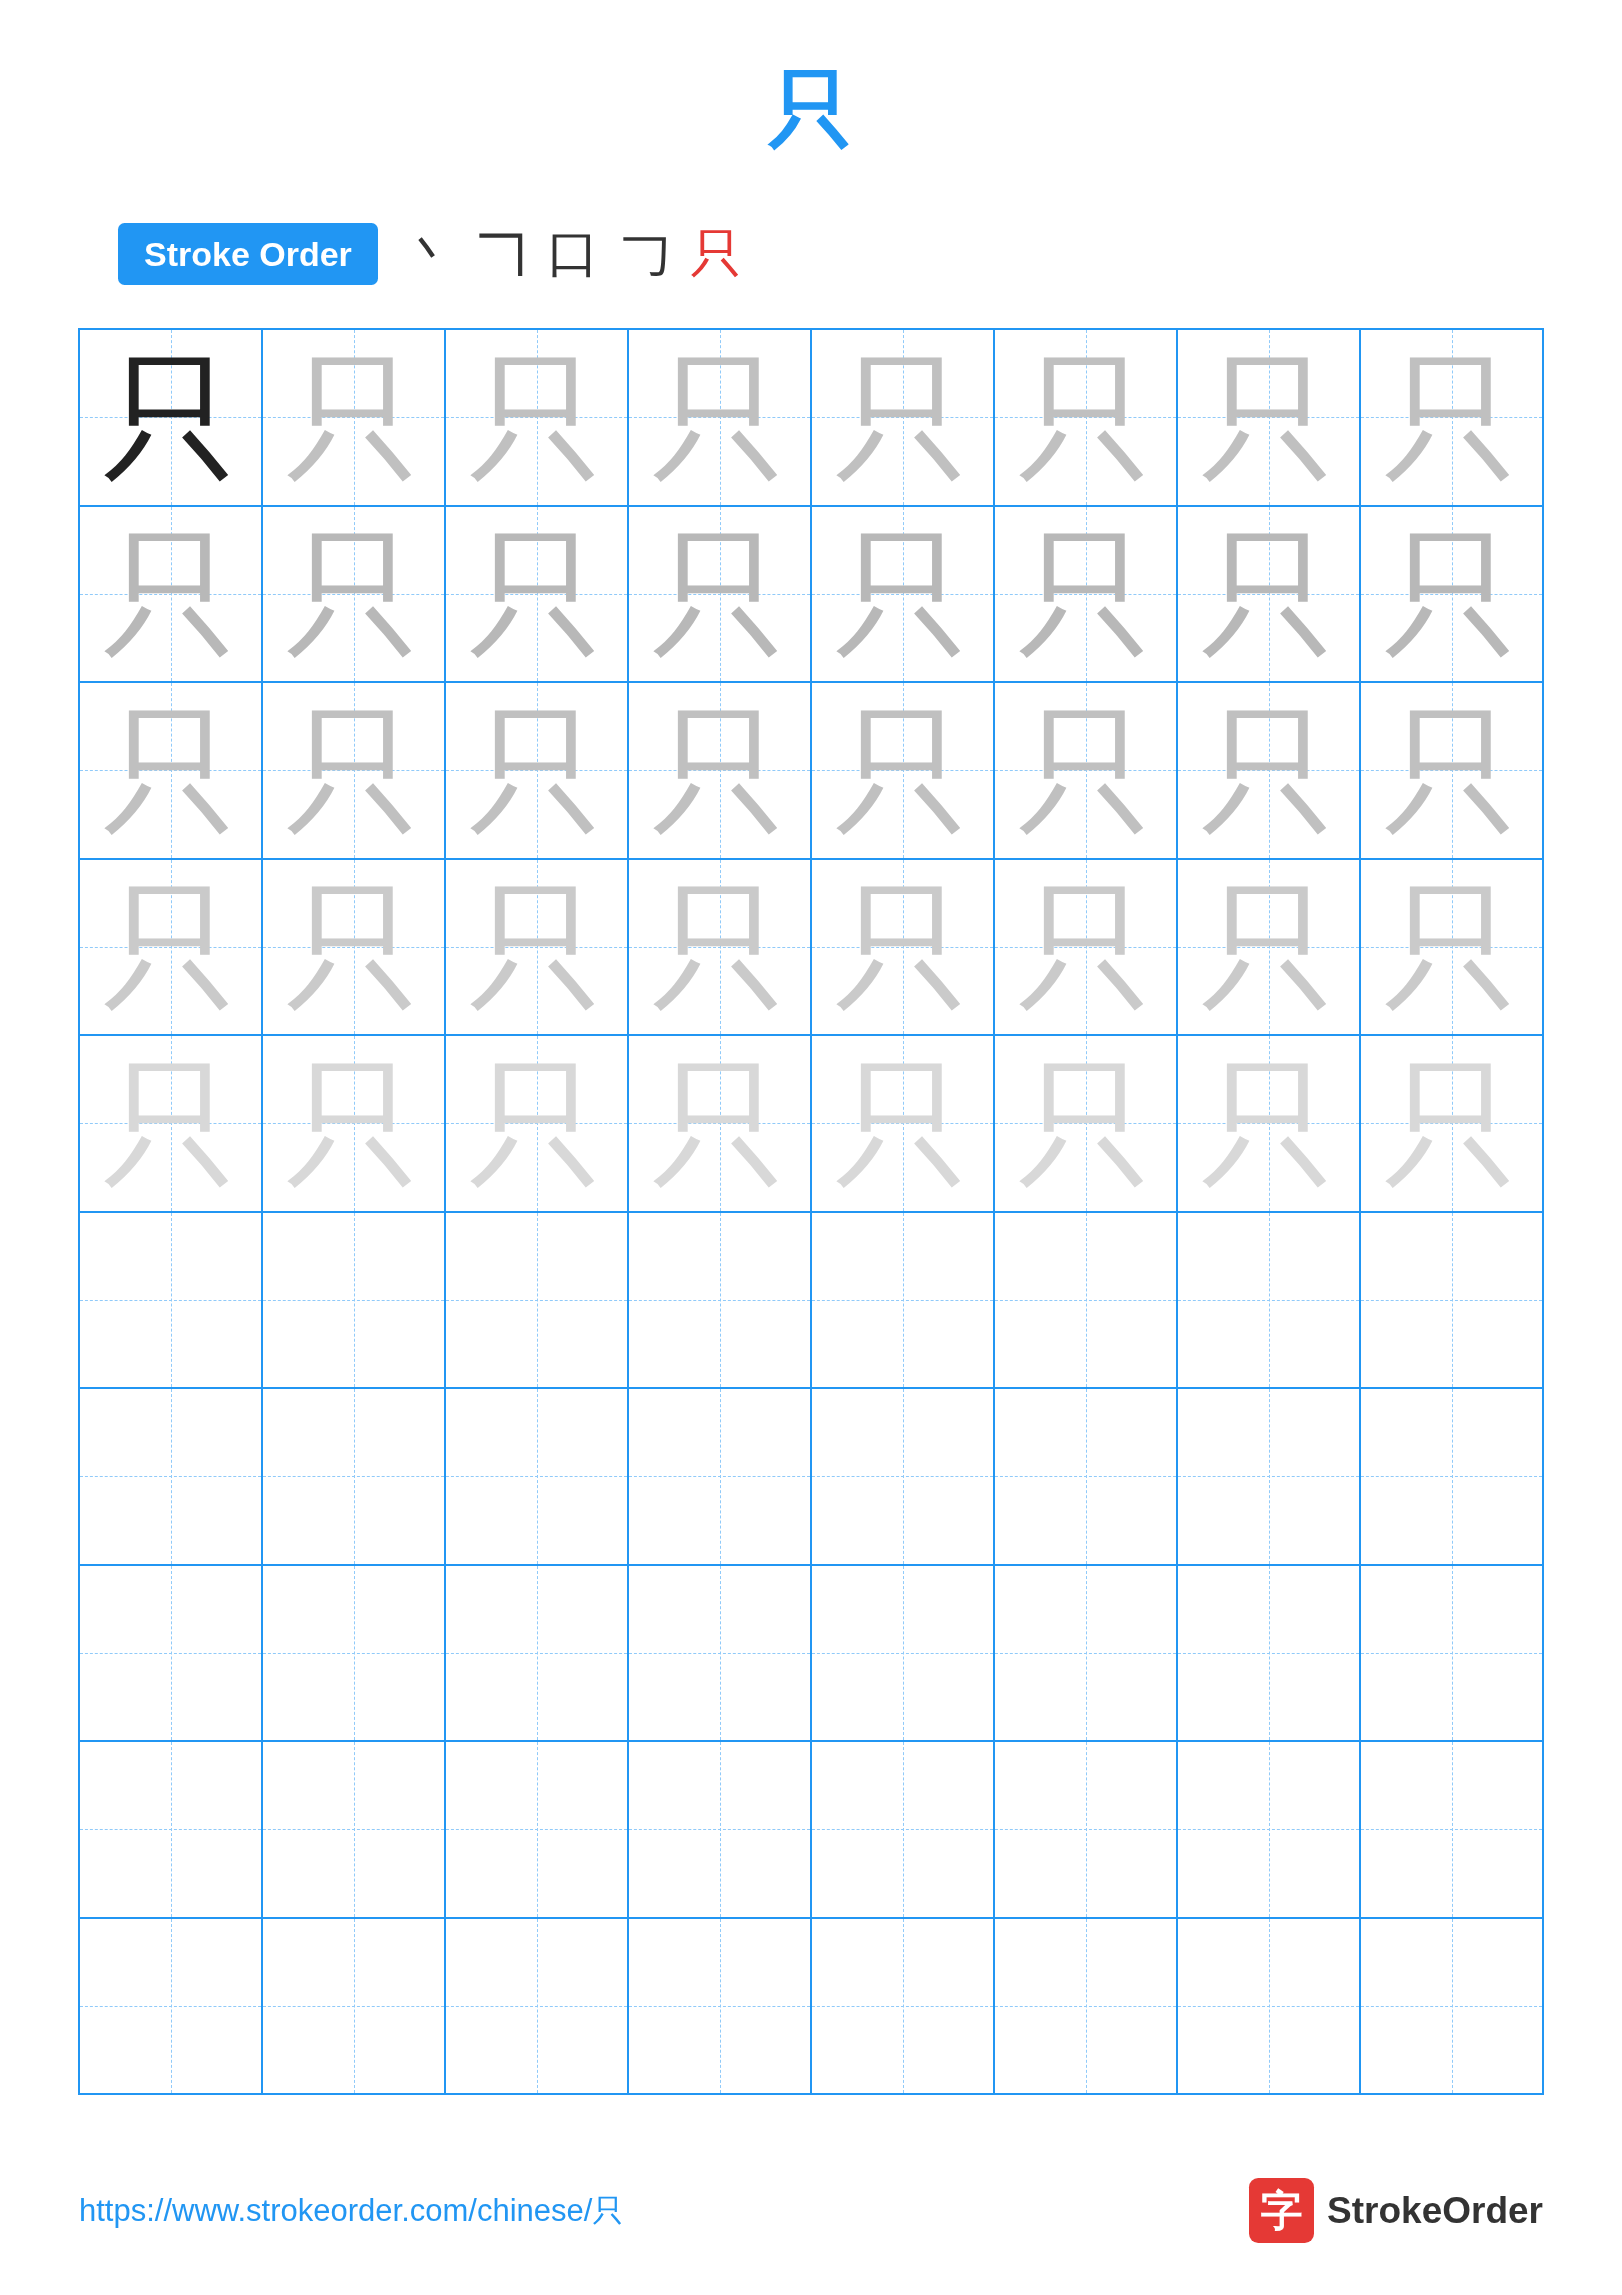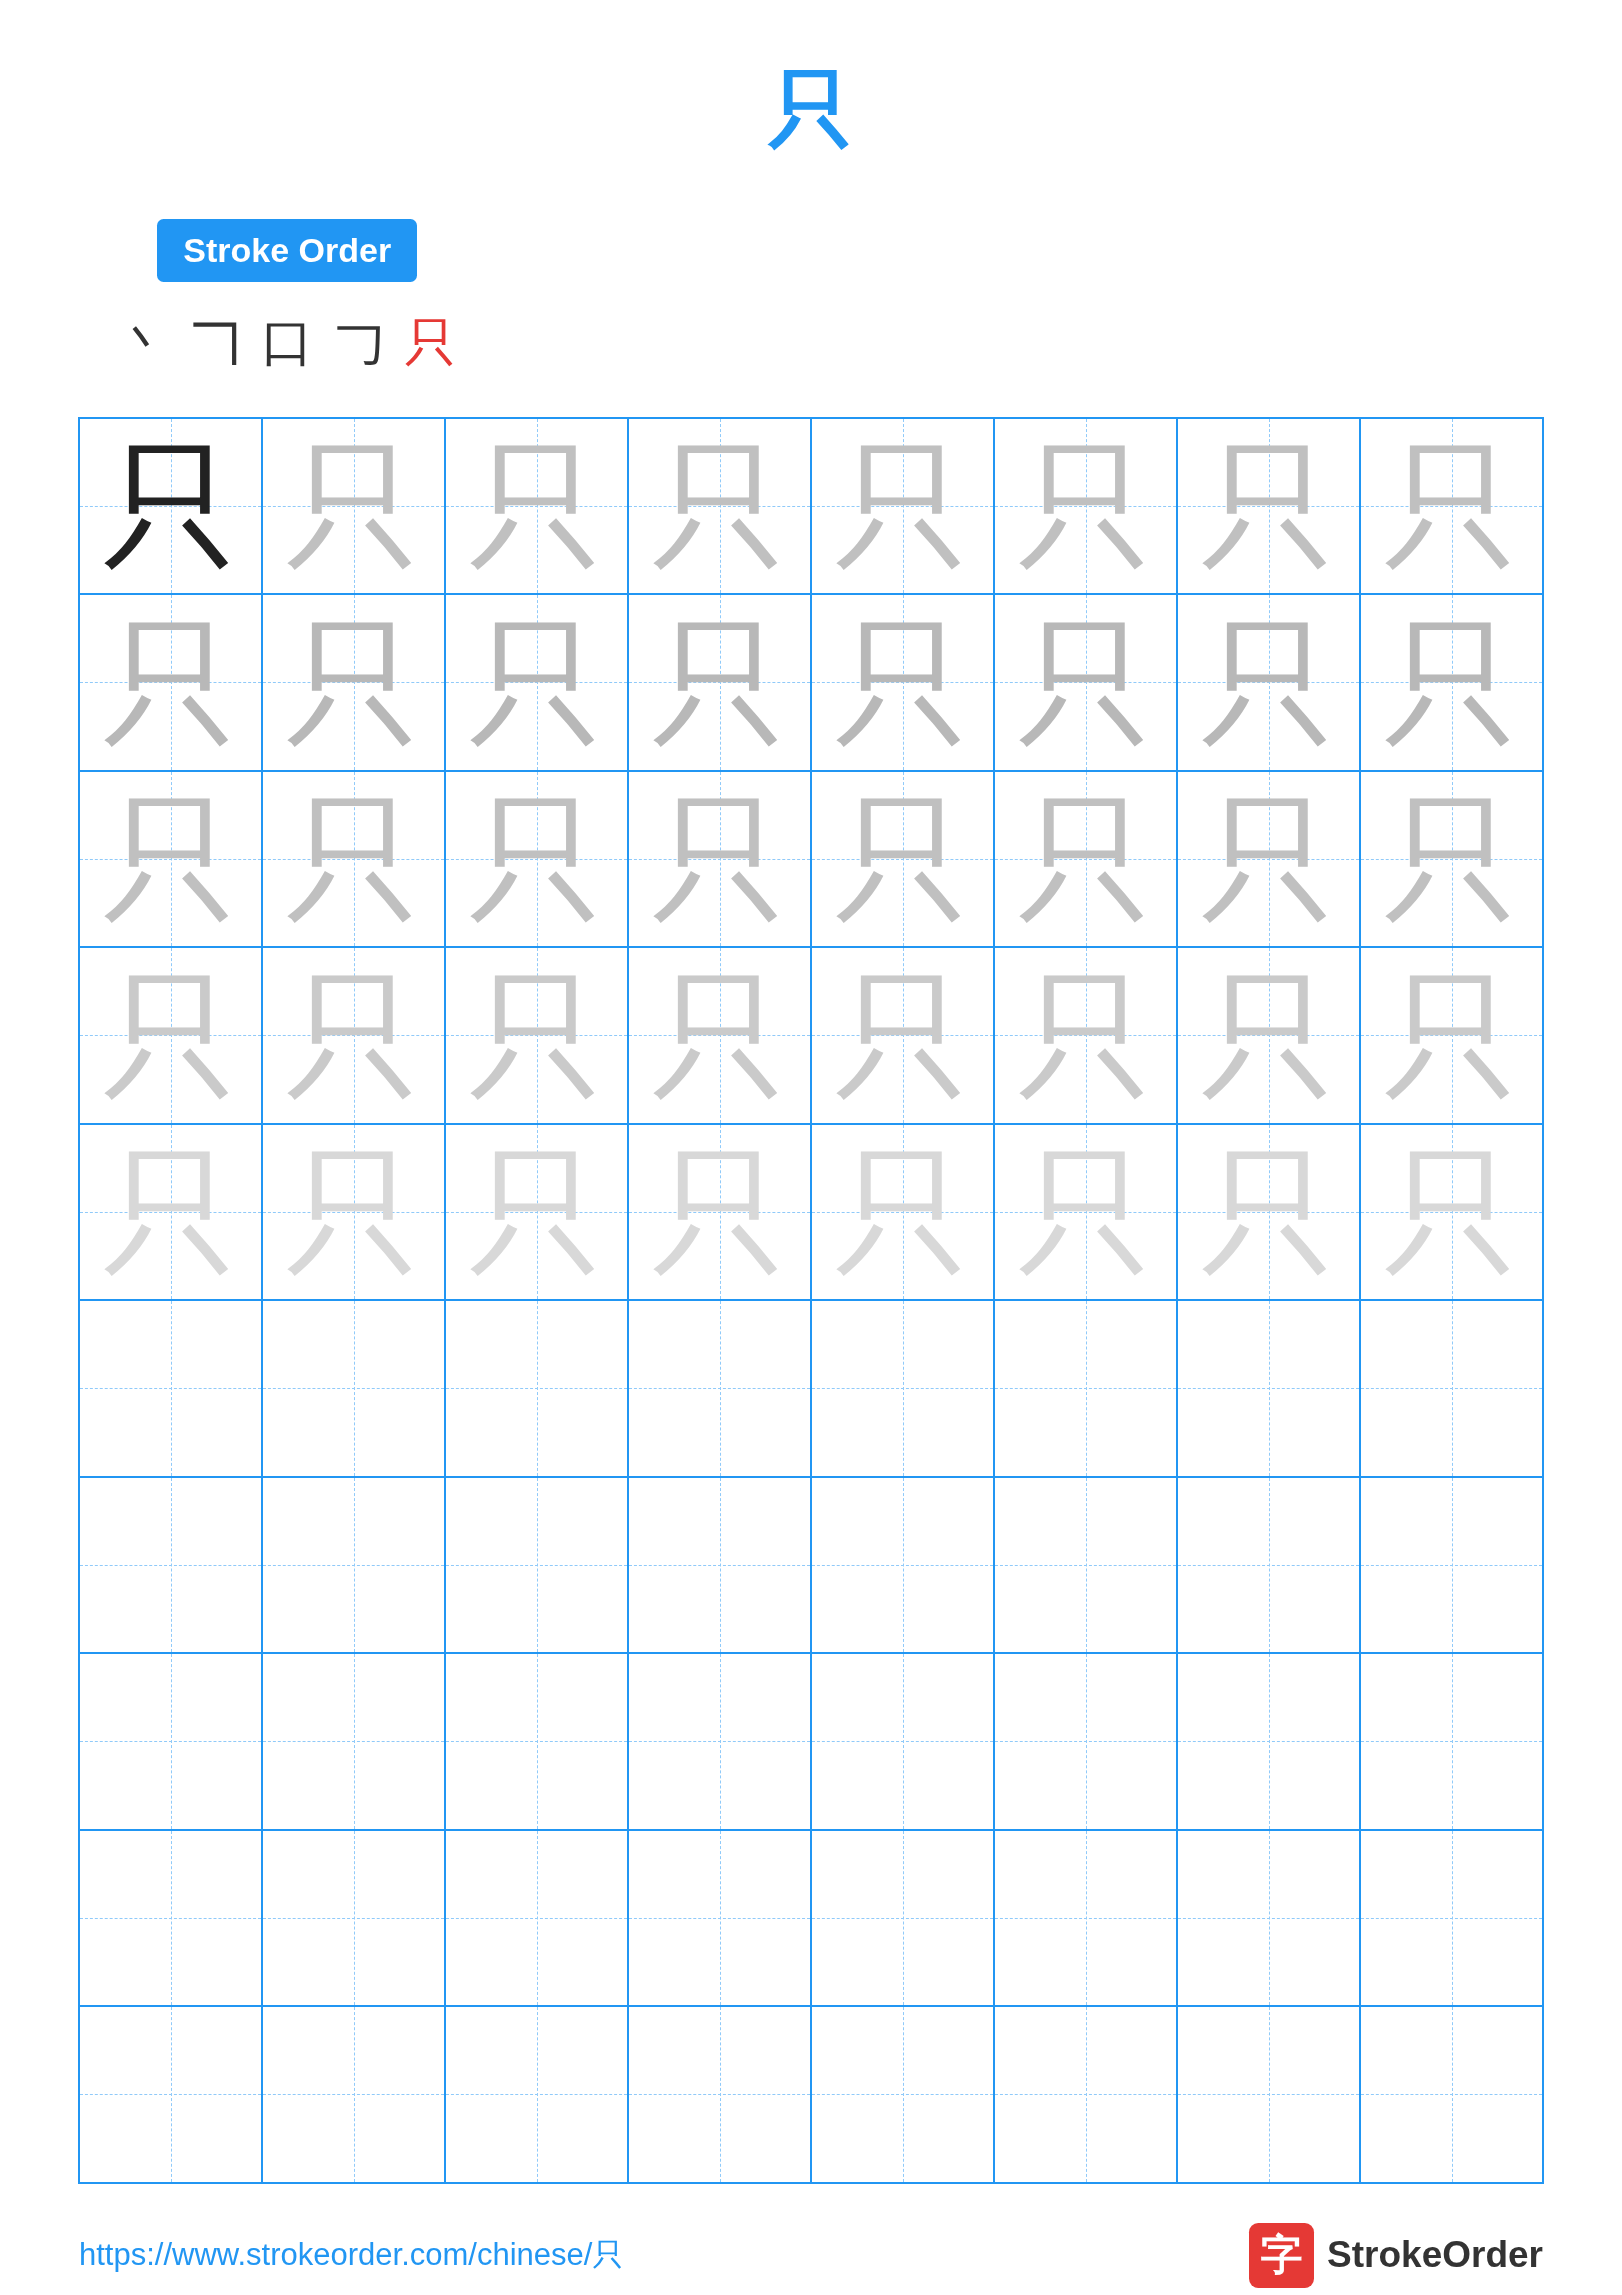--- a/index.html
+++ b/index.html
@@ -36,21 +36,20 @@
       font-size: 85px;
     }
 
     .stroke-order-row {
       display: flex;
       align-items: center;
       gap: 26px;
       margin-bottom: 39px;
       align-self: flex-start;
       margin-left: 39px;
-      flex-direction: column;
     }
 
     .stroke-order-badge {
       background: #2196F3;
       color: white;
       font-size: 34px;
       font-weight: bold;
       padding: 11.8px 26px;
       border-radius: 6.5px;
     }

